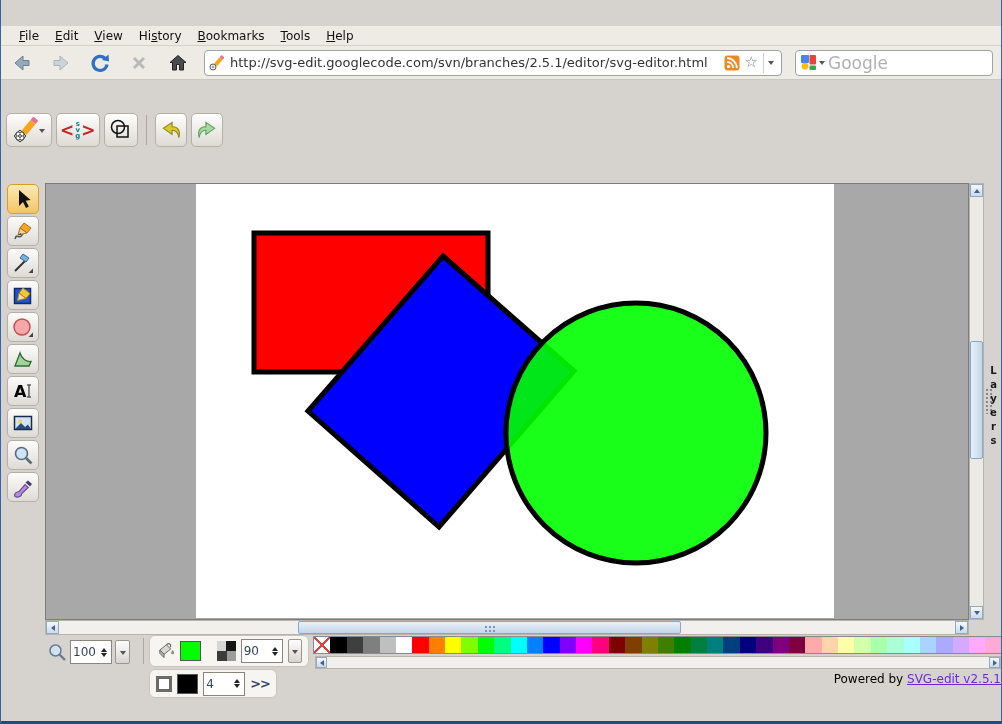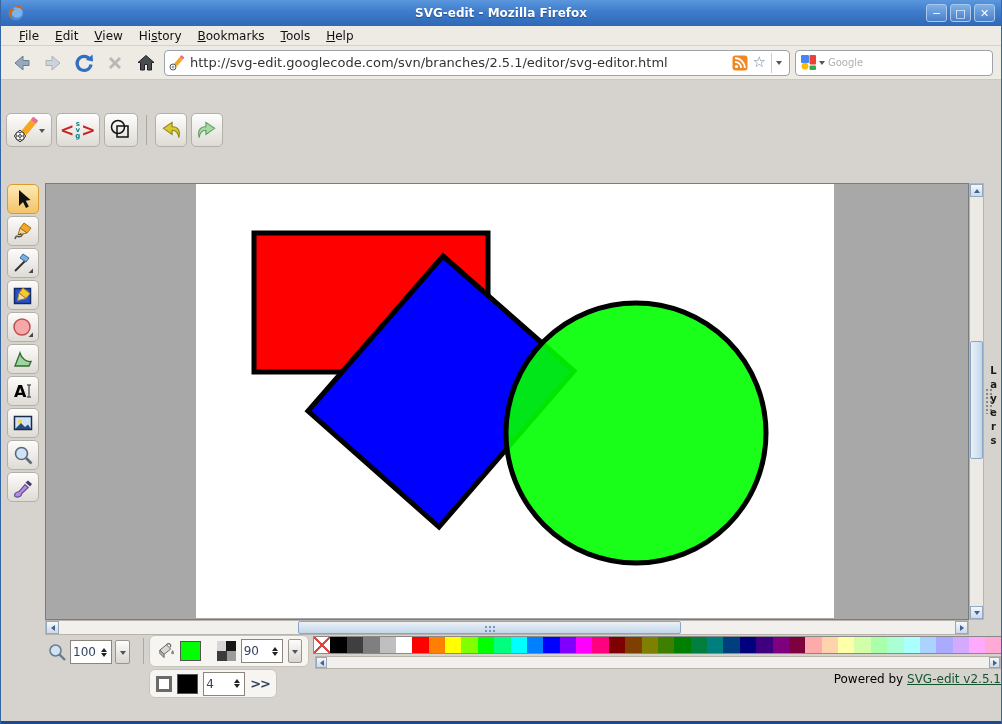--- a/index.html
+++ b/index.html
@@ -18,31 +18,31 @@
     background:linear-gradient(#7fb0e8,#4a80c8); color:#fff; font-size:11px; font-weight:bold;
     display:flex; align-items:center; justify-content:center; line-height:1; }
 
   
   .menubar { position:absolute; left:0; top:26px; width:100%; height:20px; background:#eeebe5;
     border-bottom:1px solid #d5d1c9; display:flex; align-items:center; padding-left:10px; }
   .menu-item { font-size:12px; color:#111; padding:2px 8px; }
 
   
   .navbar { position:absolute; left:0; top:46px; width:100%; height:34px; background:#eeebe5;
-    border-bottom:1px solid #cdc9c1; display:flex; align-items:center; padding:0 8px; gap:5px; }
+    border-bottom:1px solid #cdc9c1; display:flex; align-items:center; padding:0 8px; gap:13px; }
   .navbtn { width:26px; height:26px; display:flex; align-items:center; justify-content:center; }
   .urlbar { flex:1; height:26px; background:#fff; border:1px solid #9ba3ad; border-radius:4px;
     display:flex; align-items:center; padding:0 4px; gap:5px; }
   .urlbar input { flex:1; border:none; outline:none; font-size:13px; color:#333;
     font-family:"DejaVu Sans", sans-serif; background:transparent; }
   .url-dd { border-left:1px solid #c9cdd3; height:20px; width:14px; display:flex; align-items:center; justify-content:center; }
   .caret { width:0; height:0; border:3.5px solid transparent; border-top:4px solid #555; margin-top:4px; }
   .searchbox { width:198px; height:26px; background:#fff; border:1px solid #9ba3ad; border-radius:4px;
     display:flex; align-items:center; padding:0 5px; gap:3px; }
-  .searchbox input { flex:1; width:60px; border:none; outline:none; font-size:10px; color:#b91c1c;
+  .searchbox input { flex:1; width:60px; border:none; outline:none; font-size:17px; color:#b91c1c;
     font-family:"DejaVu Sans", sans-serif; background:transparent; }
   .searchbox input::placeholder { color:#b0b0b0; }
   .star { font-size:15px; color:#6e86a0; line-height:1; }
 
   
   .tabbar { position:absolute; left:0; top:80px; width:100%; height:26px;
     background:linear-gradient(#d3dfee,#a6bfda); border-bottom:1px solid #7e9cc0;
     display:flex; align-items:flex-end; padding:0 4px; }
   .tab { width:238px; height:23px; background:linear-gradient(#f3f7fb,#d5e3f1);
     border:1px solid #8aa4c4; border-bottom:none; border-radius:5px 5px 0 0;
@@ -119,47 +119,33 @@
 
   
   .palette-zone { position:absolute; left:312px; top:528px; width:690px; height:60px; }
   .palette { position:absolute; left:0; top:2px; width:690px; height:18px; display:flex; border:1px solid #8a8a8a; }
   .swatch { flex:1; height:16px; }
   .swatch.none { background:
       linear-gradient(45deg, transparent 44%, #d44 44%, #d44 56%, transparent 56%),
       linear-gradient(-45deg, transparent 44%, #d44 44%, #d44 56%, transparent 56%), #fff; }
   .pscroll { position:absolute; left:2px; top:22px; width:686px; height:13px; background:#f2f0ec; border:1px solid #b8b4ac; }
   .powered { position:absolute; right:2px; top:38px; font-size:12px; color:#000; }
-  .powered a { color:#14532d; text-decoration:underline;margin-top:34px; }
+  .powered a { color:#6d28d9; text-decoration:underline;margin-top:34px; }
 
   
   .statusbar { position:absolute; left:0; top:694px; width:100%; height:27px;
     background:linear-gradient(#f2f7fc,#dcdff2 90%); border-top:1px solid #9ab0c8;
     display:flex; align-items:center; padding-left:36px; font-size:12px; color:#111; }
   .bottomstrip { position:absolute; left:0; top:721px; width:100%; height:3px; background:#1c4a8c; }
 </style>
 </head>
 <body>
 
 <div id="win">
 
-  <div class="titlebar">
-    <svg width="18" height="18" viewBox="0 0 18 18">
-      <circle cx="9" cy="9" r="7.6" fill="#4a8ad8"></circle>
-      <circle cx="10" cy="8.4" r="5.4" fill="#7ab4e8"></circle>
-      <path d="M3.2 5 C1.4 8.6 2.2 13 6 15.8 C3.4 12.2 3.8 7.4 8 5.2 C5.6 4.6 4.2 4.6 3.2 5 Z" fill="#e66000"></path>
-      <path d="M9 1.4 C12 1 15.6 3 16.4 7 C14.8 4.6 12.4 3.6 10 4.2 Z" fill="#e66000"></path>
-    </svg>
-    <span class="title">SVG-edit - Mozilla Firefox</span>
-    <div class="winbtns">
-      <div class="winbtn">─</div>
-      <div class="winbtn">□</div>
-      <div class="winbtn">✕</div>
-    </div>
-  </div>
 
   <div class="menubar">
       <span class="menu-item"><u>F</u>ile</span>
       <span class="menu-item"><u>E</u>dit</span>
       <span class="menu-item"><u>V</u>iew</span>
       <span class="menu-item">Hi<u>s</u>tory</span>
       <span class="menu-item"><u>B</u>ookmarks</span>
       <span class="menu-item"><u>T</u>ools</span>
       <span class="menu-item"><u>H</u>elp</span>
     </div>

